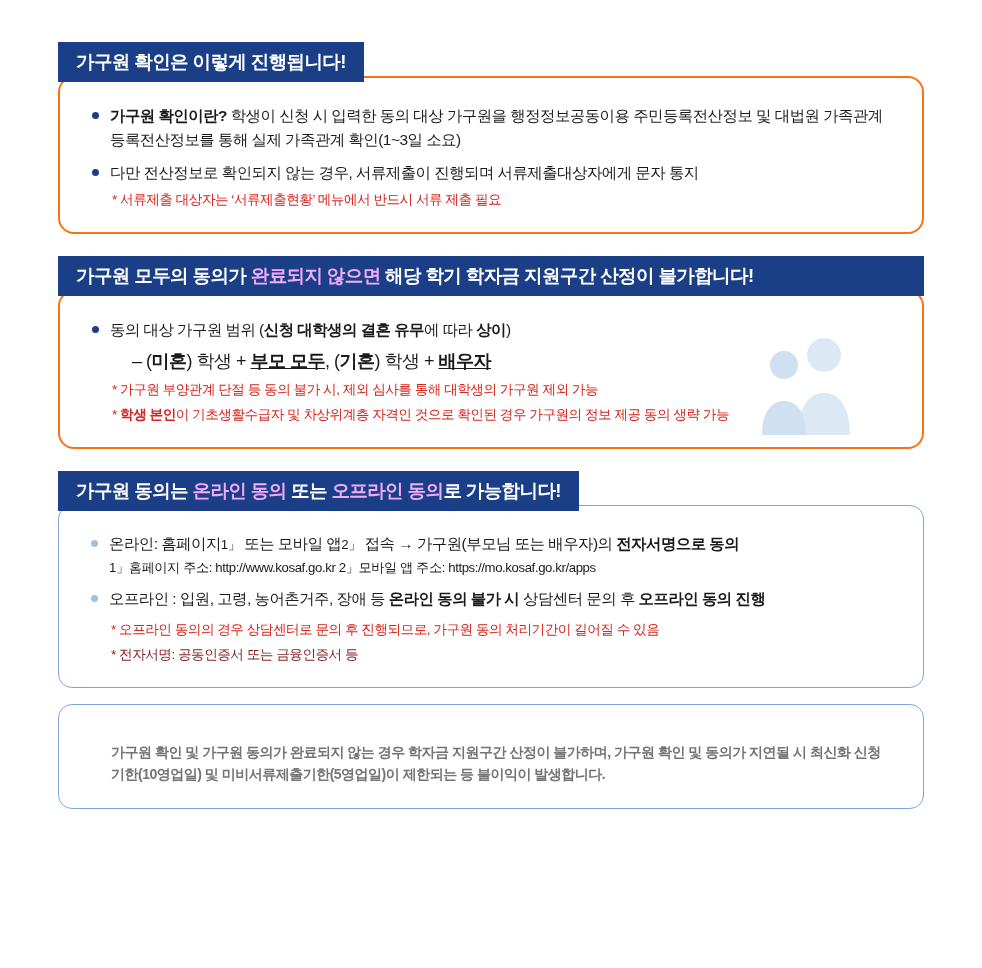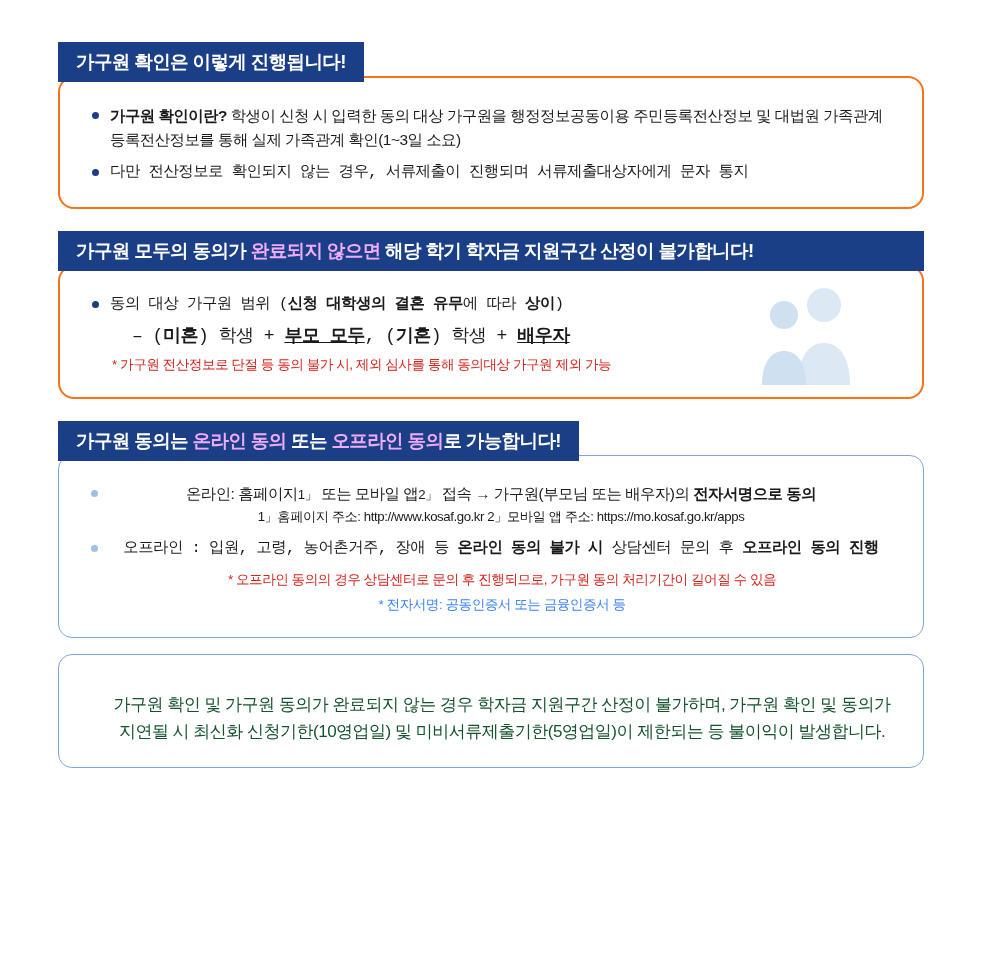--- a/index.html
+++ b/index.html
@@ -50,75 +50,75 @@
     border-radius: 16px;
     background: #ffffff;
     margin-top: -6px;
     padding: 26px 30px 22px 30px;
     position: relative;
     z-index: 1;
   }
   .box.thin {
     border: 1.6px solid #7fa6d8;
     border-radius: 14px;
-    text-align: center;
   }
 
   
   ul.bul {
     list-style: none;
     margin: 0;
     padding: 0;
   }
   ul.bul > li {
     position: relative;
     padding-left: 20px;
     font-size: 15.4px;
     line-height: 1.55;
     letter-spacing: -0.5px;
     margin-bottom: 9px;
   }
-  ul.bul > li:last-child { margin-bottom: 0; font-family: Liberation Mono, monospace; }
+  ul.bul > li:last-child { margin-bottom: 0; }
   ul.bul > li::before {
     content: "";
     position: absolute;
     left: 2px;
     top: 8px;
     width: 7px;
     height: 7px;
     border-radius: 50%;
     background: #1b3f86;
   }
   ul.bul.soft > li::before { background: #9fc0e4; }
 
   .b { font-weight: bold; }
   .note {
     font-size: 13.6px;
     color: #d6231b;
     letter-spacing: -0.5px;
     line-height: 1.55;
     margin: 4px 0 0 22px;
   }
-  .note.black { color: #3b82f6; }
+  .note.black { color: #7f1d1d; }
   .sub {
     font-size: 18px;
     letter-spacing: -0.5px;
     margin: 6px 0 0 22px;
     line-height: 1.5;
   }
   .small {
     font-size: 13.2px;
     letter-spacing: -0.4px;
   }
   .para {
-    font-size: 17px;
+    font-size: 14px;
     line-height: 1.6;
     letter-spacing: -0.5px;
     margin: 10px 0 0 22px;
-    color: #14532d;
+    color: #737373;
+    font-weight: bold;
   }
   .phone {
     font-size: 17px;
     font-weight: bold;
     letter-spacing: 0px;
   }
 
   
   .watermark {
     position: absolute;
@@ -143,20 +143,21 @@
     </div>
     <div class="box">
       <ul class="bul">
         <li>
           <span class="b">가구원 확인이란?</span><span> 학생이 신청 시 입력한 동의 대상 가구원을 행정정보공동이용 주민등록전산정보 및 대법원 가족관계등록전산정보를 통해 실제 가족관계 확인(1~3일 소요)</span>
         </li>
         <li>
           <span>다만 전산정보로 확인되지 않는 경우, 서류제출이 진행되며 서류제출대상자에게 문자 통지</span>
         </li>
       </ul>
+      <div class="note">* 서류제출 대상자는 ‘서류제출현황’ 메뉴에서 반드시 서류 제출 필요</div>
     </div>
   </div>
 
   <div class="section">
     <div class="bar wide">
       <span>가구원 모두의 동의가 </span><span class="hl">완료되지 않으면</span><span> 해당 학기 학자금 지원구간 산정이 불가합니다!</span>
     </div>
     <div class="box">
       <svg class="watermark" viewBox="0 0 170 110" aria-hidden="true">
         <circle cx="118" cy="26" r="17" fill="#dce9f5"></circle>
@@ -166,21 +167,24 @@
       </svg>
 
       <ul class="bul">
         <li>
           동의 대상 가구원 범위 (<span class="b">신청 대학생의 결혼 유무</span>에 따라 <span class="b">상이</span>)
           <div class="sub">
             – (<span class="b">미혼</span>) 학생 + <span class="b u">부모 모두</span>, (<span class="b">기혼</span>) 학생 + <span class="b u">배우자</span>
           </div>
         </li>
       </ul>
-      <div class="note">* 가구원 전산정보로 단절 등 동의 불가 시, 제외 심사를 통해 동의대상 가구원 제외 가능</div>
+      <div class="note">* 가구원 부양관계 단절 등 동의 불가 시, 제외 심사를 통해 대학생의 가구원 제외 가능</div>
+      <div class="note">
+        * <span class="b">학생 본인</span>이 기초생활수급자 및 차상위계층 자격인 것으로 확인된 경우 가구원의 정보 제공 동의 생략 가능
+      </div>
     </div>
   </div>
 
   <div class="section">
     <div class="bar">
       <span>가구원 동의는 </span><span class="hl">온라인 동의</span><span> 또는 </span><span class="hl">오프라인 동의</span><span>로 가능합니다!</span>
     </div>
     <div class="box thin">
       <ul class="bul soft">
         <li>

